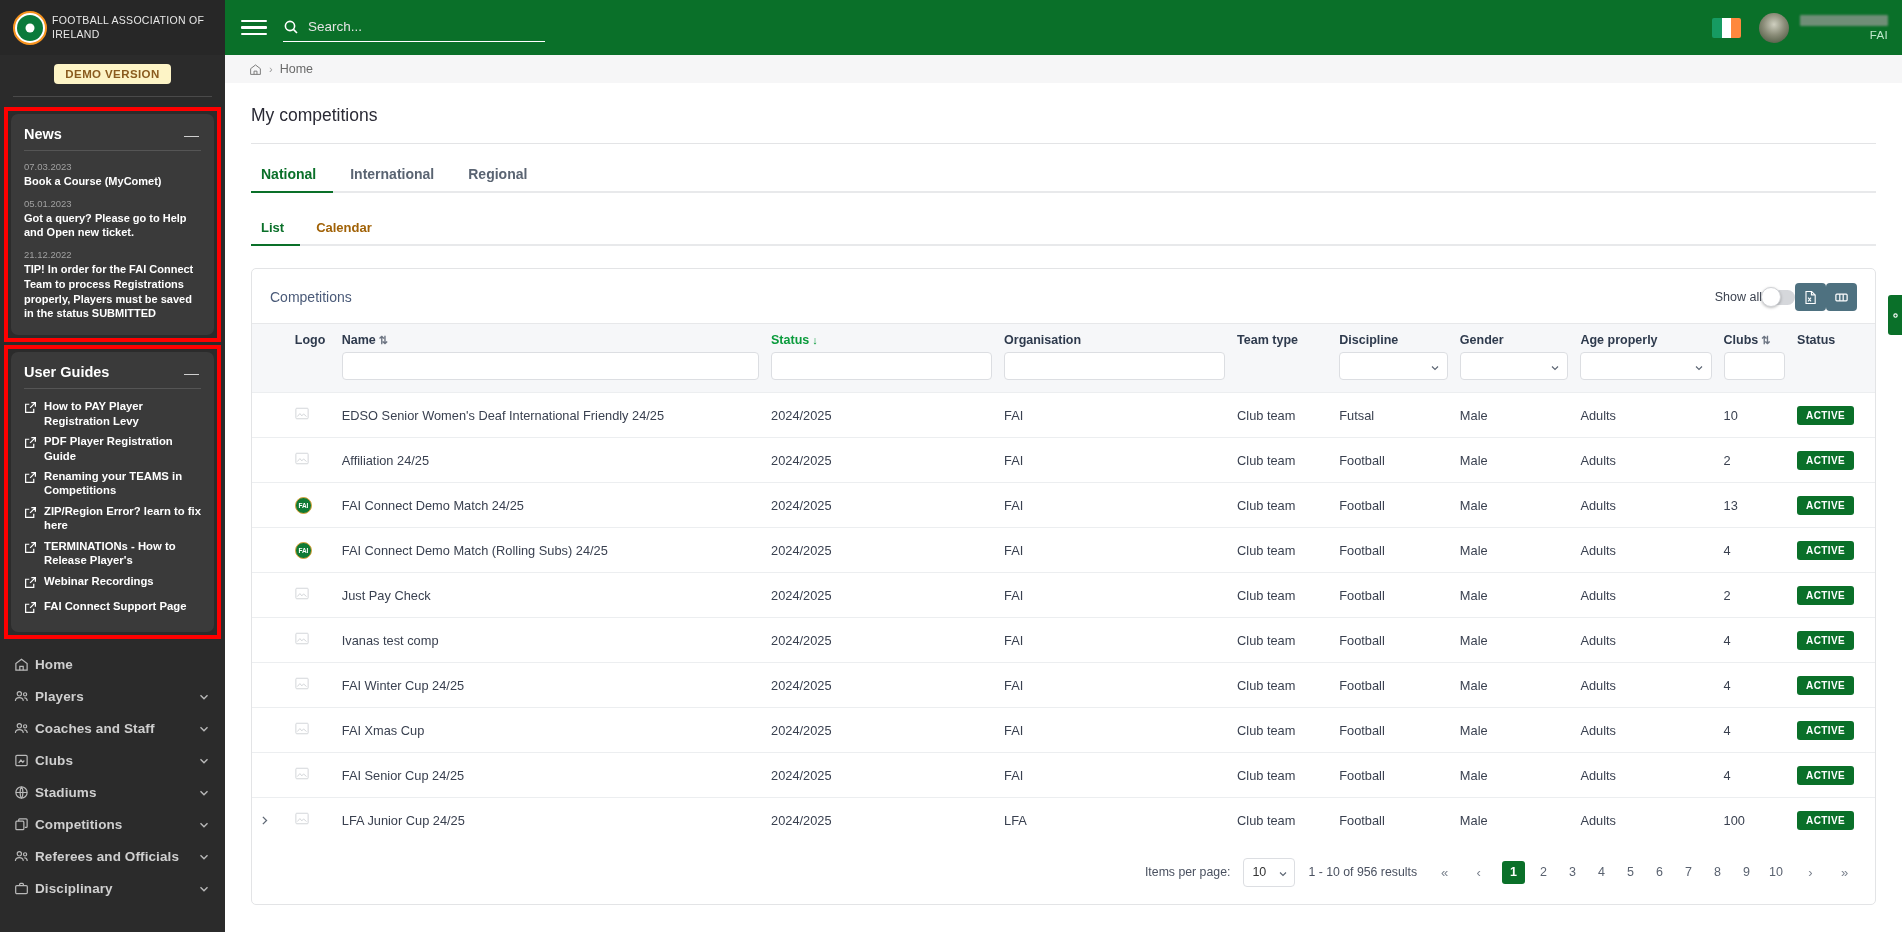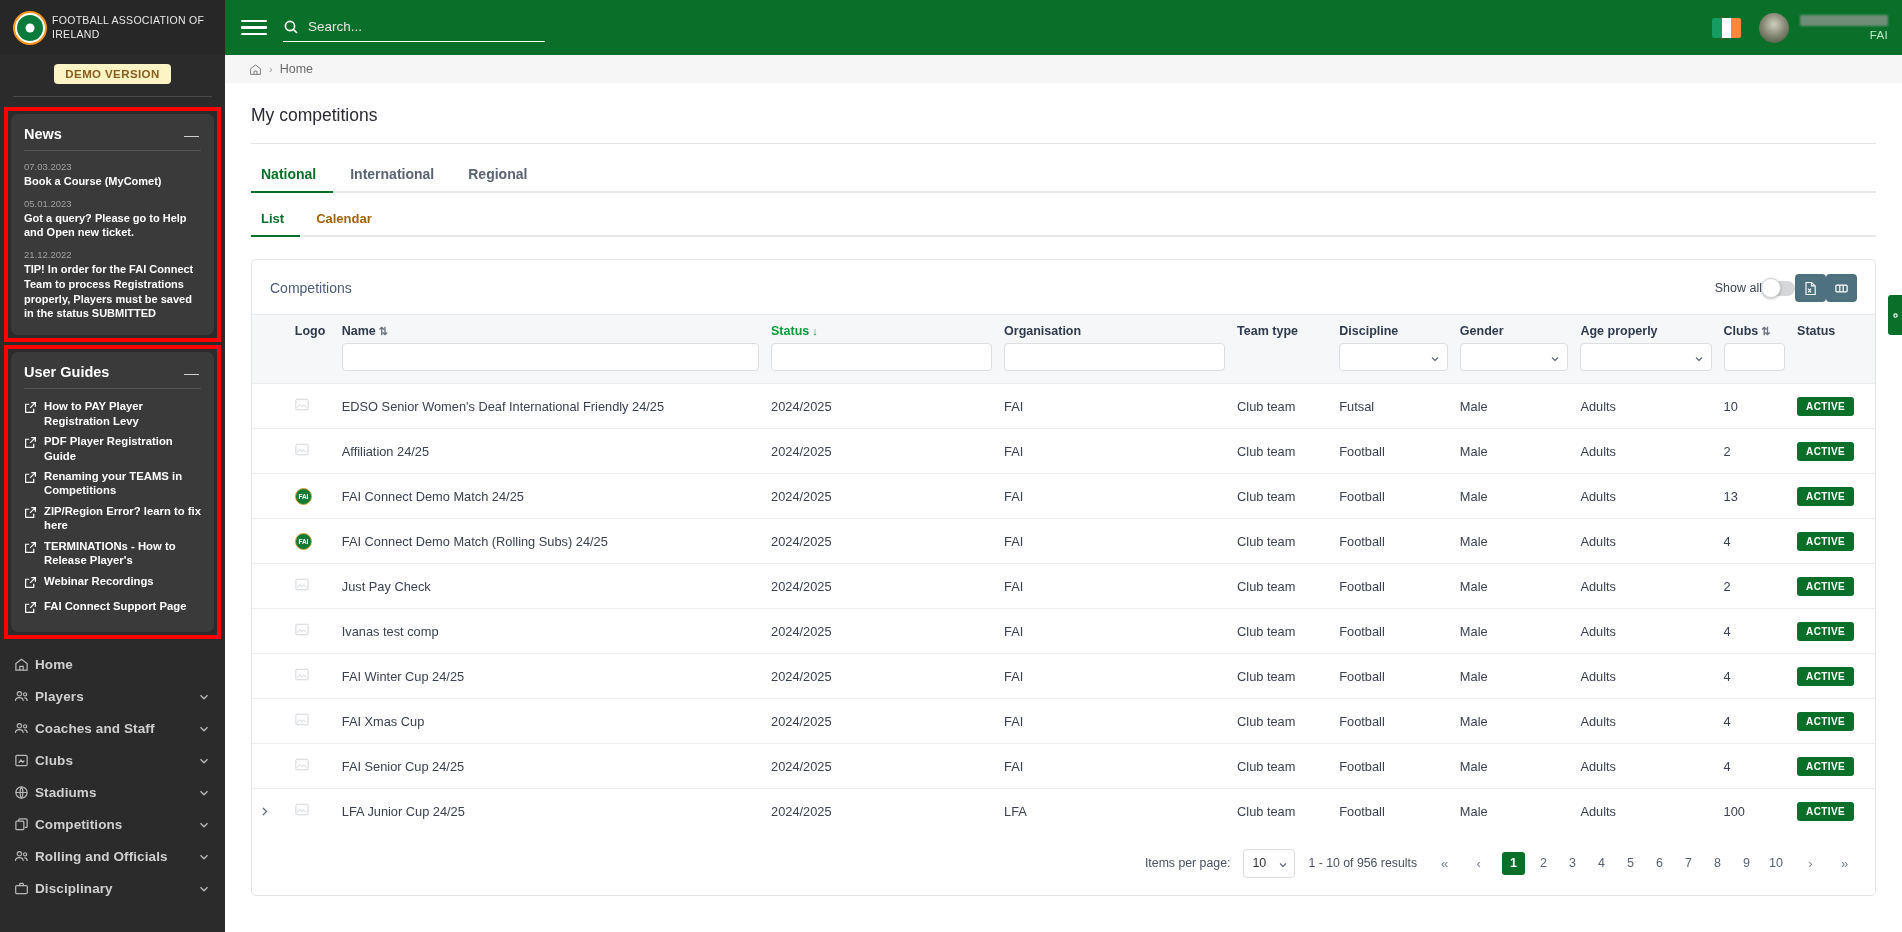--- a/index.html
+++ b/index.html
@@ -155,21 +155,21 @@
   .title-rule { height: 1px; background: #e3e4e6; margin: 17px 0 0; }
 
   .tabs-l1 { display: flex; gap: 0; border-bottom: 2px solid #e8e9eb; margin-top: 14px; }
   .tab1 {
     padding: 8px 17px 9px; font-size: 14px; color: #5a6472; font-weight: 700;
     margin-bottom: -2px; cursor: pointer;
   }
   .tab1:first-child { padding-left: 10px; }
   .tab1.active { color: #0a7029; border-bottom: 2.5px solid #0a7029; }
 
-  .tabs-l2 { display: flex; border-bottom: 2px solid #e8e9eb; margin-top: 11px; }
+  .tabs-l2 { display: flex; border-bottom: 2px solid #e8e9eb; margin-top: 20px; }
   .tab2 {
     padding: 7px 16px 9px; font-size: 13px; color: #a16207; font-weight: 700;
     margin-bottom: -2px; cursor: pointer;
   }
   .tab2:first-child { padding-left: 10px; }
   .tab2.active { color: #0a7029; border-bottom: 2.5px solid #0a7029; }
 
   .panel {
     border: 1px solid #e3e4e6; border-radius: 5px;
     margin-top: 22px; background: #fff;
@@ -470,21 +470,21 @@
 
       <div class="nav-item">
         <span class="nav-ico">
           <svg width="16" height="15" viewBox="0 0 18 16" fill="none" stroke="#b9b9b9" stroke-width="1.3">
               <circle cx="6" cy="5" r="2.4"></circle>
               <circle cx="12.5" cy="5.6" r="1.8"></circle>
               <path d="M1.6 13c0-2.4 2-3.8 4.4-3.8S10.4 10.6 10.4 13"></path>
               <path d="M11.5 9.4c2 .1 3.4 1.4 3.4 3.6"></path>
             </svg>
         </span>
-        <span class="nav-label">Rolling and Officials</span>
+        <span class="nav-label">Referees and Officials</span>
         <span class="nav-chev">
           <svg width="14" height="14" viewBox="0 0 16 16" fill="none" stroke="#b9b9b9" stroke-width="1.6">
               <path d="M4 6l4 4 4-4"></path>
             </svg>
         </span>
       </div>
 
       <div class="nav-item">
         <span class="nav-ico">
           <svg width="15" height="15" viewBox="0 0 16 16" fill="none" stroke="#b9b9b9" stroke-width="1.3">

